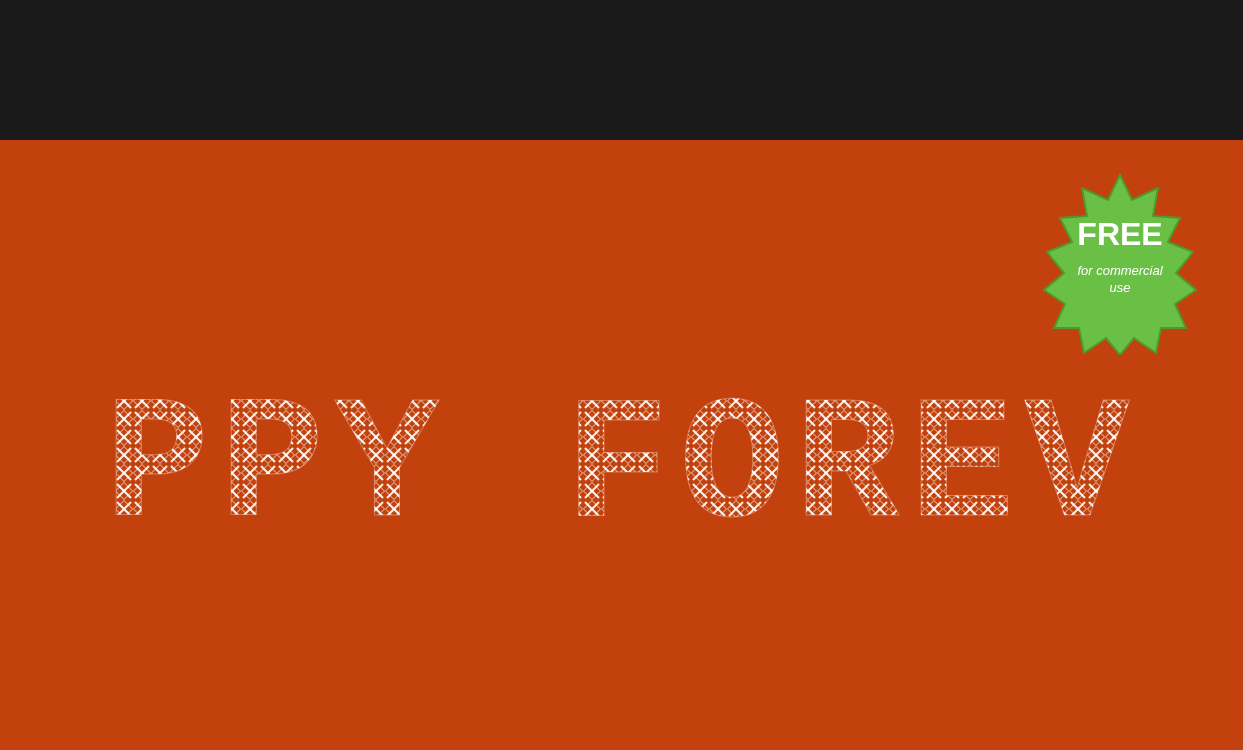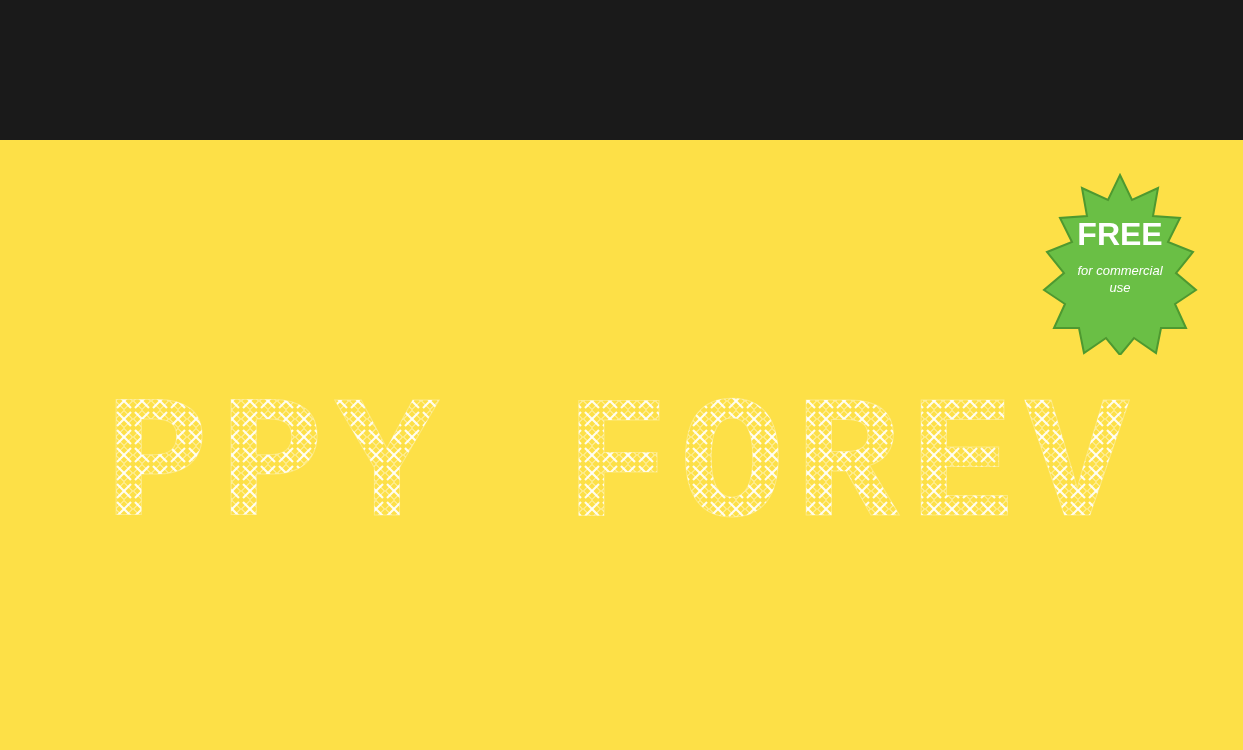--- a/index.html
+++ b/index.html
@@ -14,21 +14,21 @@
     .top-bar {
       width: 100%;
       height: 140px;
       background: #1a1a1a;
       position: relative;
     }
 
     .main-preview {
       width: 100%;
       height: 610px;
-      background: #fde047;
+      background: #c2410c;
       display: flex;
       align-items: center;
       justify-content: center;
       position: relative;
     }
 
     
     .free-badge {
       position: absolute;
       top: 30px;

